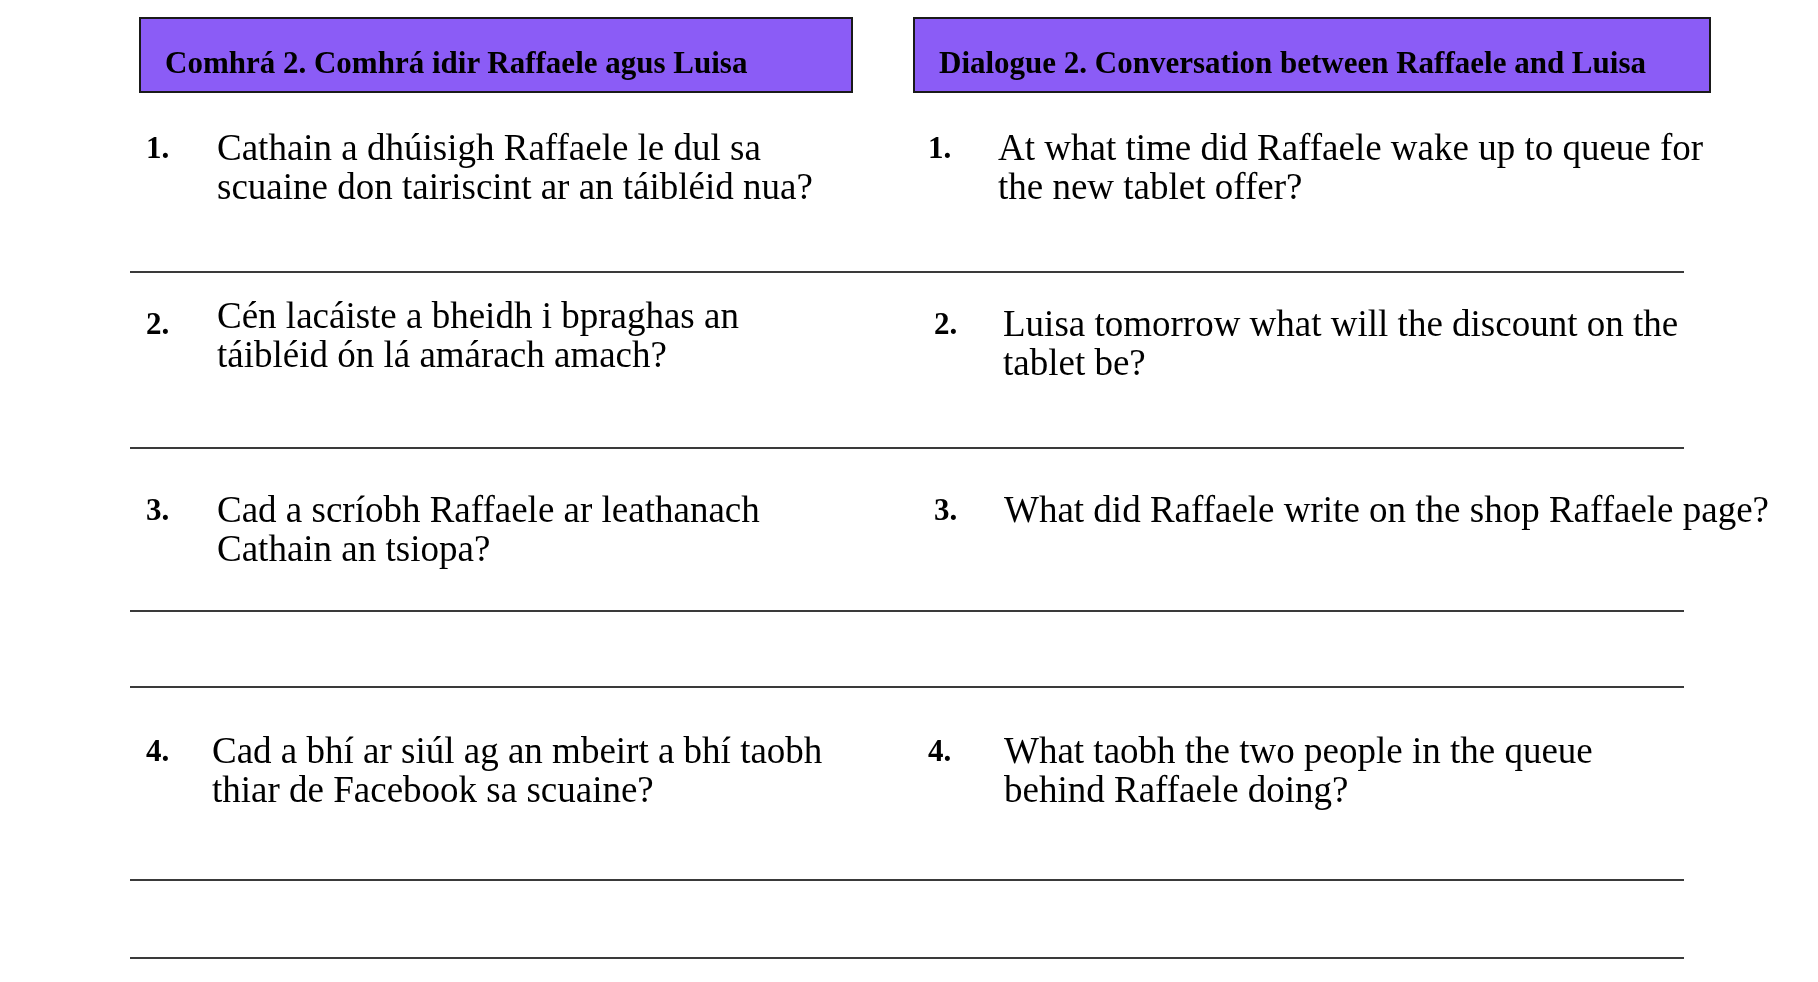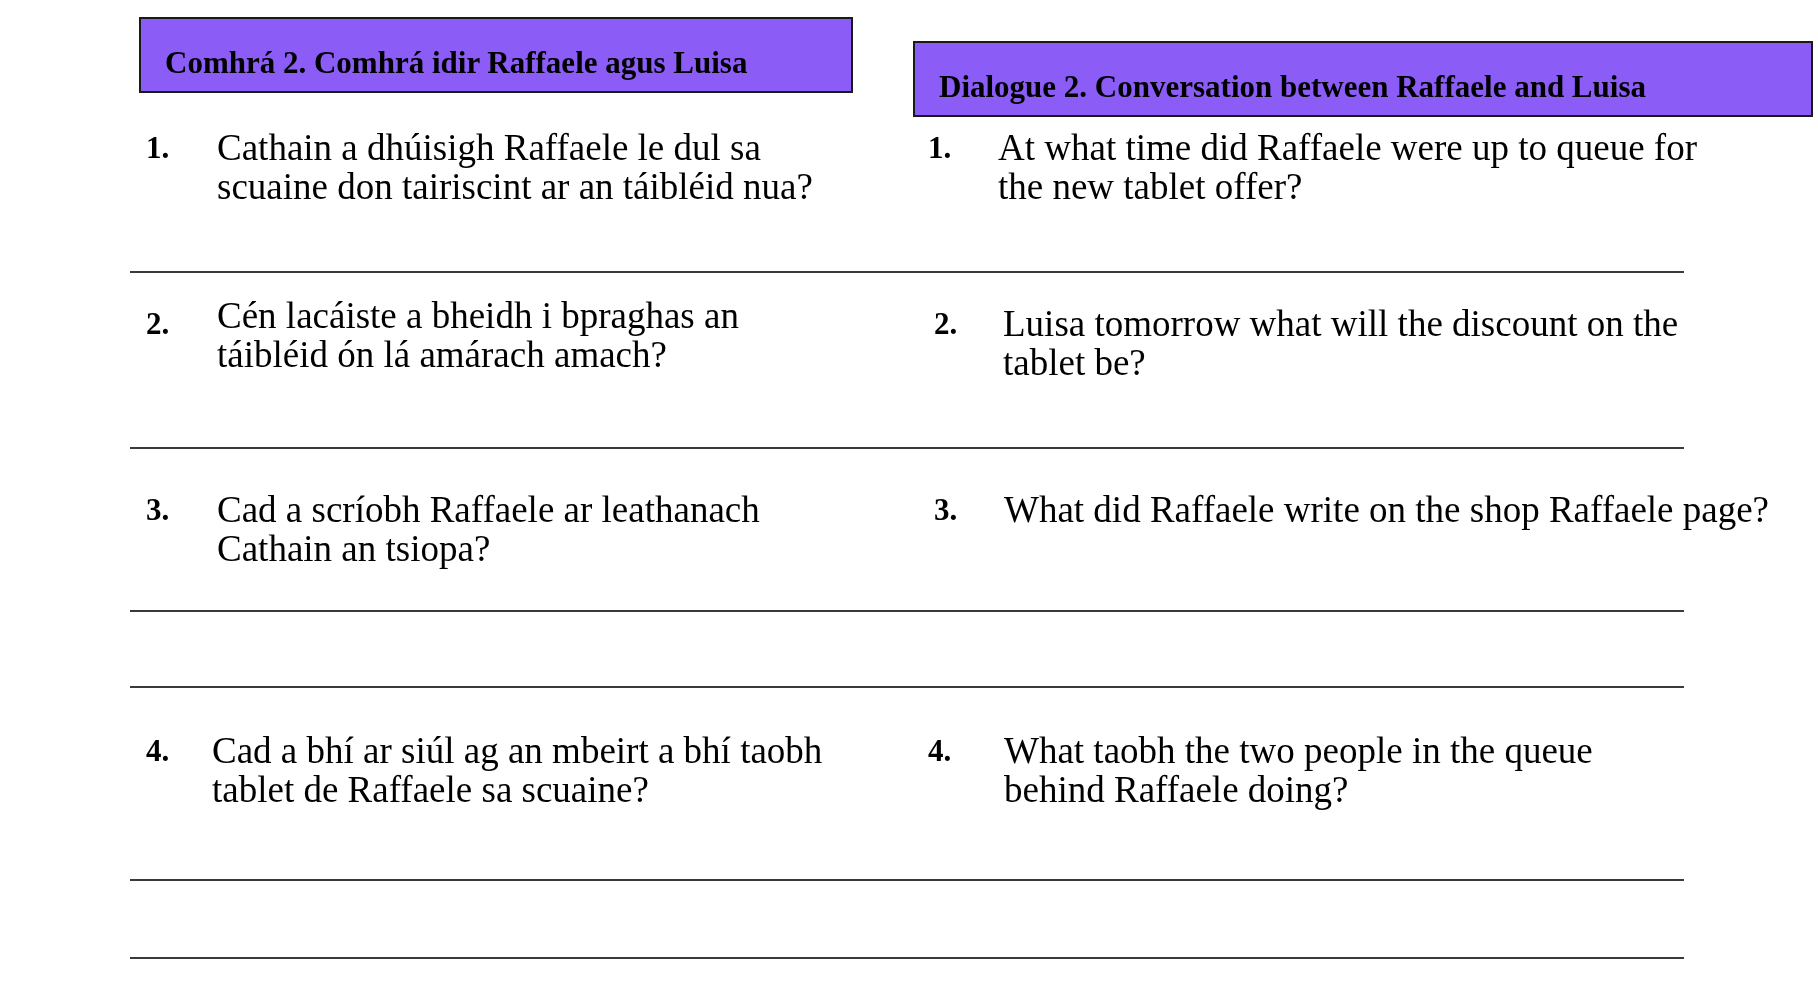--- a/index.html
+++ b/index.html
@@ -30,23 +30,22 @@
       font-size: 31px;
       line-height: 1.15;
     }
     #header-left {
       left: 139px;
       width: 714px;
       padding-left: 24px;
     }
     #header-right {
       left: 913px;
-      width: 900px;
+      width: 798px;
       padding-left: 24px;
-      margin-top: 24px;
     }
     .q-num {
       position: absolute;
       font-weight: bold;
       font-size: 31px;
       line-height: 39px;
     }
     .q-text {
       position: absolute;
       font-size: 37px;
@@ -67,21 +66,21 @@
   <span>Comhrá 2. Comhrá idir Raffaele agus Luisa</span>
 </div>
 <div class="header-box" id="header-right">
   <span>Dialogue 2. Conversation between Raffaele and Luisa</span>
 </div>
 
 <div>
   <span class="q-num" style="left:146px; top:128px;">1.</span>
   <span class="q-text" style="left:217px; top:128px; width:640px;">Cathain a dhúisigh Raffaele le dul sa scuaine don tairiscint ar an táibléid nua?</span>
   <span class="q-num" style="left:928px; top:128px;">1.</span>
-  <span class="q-text" style="left:998px; top:128px; width:720px;">At what time did Raffaele were up to queue for the new tablet offer?</span>
+  <span class="q-text" style="left:998px; top:128px; width:720px;">At what time did Raffaele wake up to queue for the new tablet offer?</span>
 </div>
 <div class="answer-line" style="top:271px;"></div>
 
 <div>
   <span class="q-num" style="left:146px; top:304px;">2.</span>
   <span class="q-text" style="left:217px; top:296px; width:620px;">Cén lacáiste a bheidh i bpraghas an táibléid ón lá amárach amach?</span>
   <span class="q-num" style="left:934px; top:304px;">2.</span>
   <span class="q-text" style="left:1003px; top:304px; width:720px;">Luisa tomorrow what will the discount on the tablet be?</span>
 </div>
 <div class="answer-line" style="top:447px;"></div>
@@ -90,18 +89,18 @@
   <span class="q-num" style="left:146px; top:490px;">3.</span>
   <span class="q-text" style="left:217px; top:490px; width:660px;">Cad a scríobh Raffaele ar leathanach Cathain an tsiopa?</span>
   <span class="q-num" style="left:934px; top:490px;">3.</span>
   <span class="q-text" style="left:1004px; top:490px; width:810px;">What did Raffaele write on the shop Raffaele page?</span>
 </div>
 <div class="answer-line" style="top:610px;"></div>
 <div class="answer-line" style="top:686px;"></div>
 
 <div>
   <span class="q-num" style="left:146px; top:731px;">4.</span>
-  <span class="q-text" style="left:212px; top:731px; width:660px;">Cad a bhí ar siúl ag an mbeirt a bhí taobh tablet de Raffaele sa scuaine?</span>
+  <span class="q-text" style="left:212px; top:731px; width:660px;">Cad a bhí ar siúl ag an mbeirt a bhí taobh thiar de Facebook sa scuaine?</span>
   <span class="q-num" style="left:928px; top:731px;">4.</span>
   <span class="q-text" style="left:1004px; top:731px; width:690px;">What taobh the two people in the queue behind Raffaele doing?</span>
 </div>
 <div class="answer-line" style="top:879px;"></div>
 <div class="answer-line" style="top:957px;"></div>
 
 </body></html>

